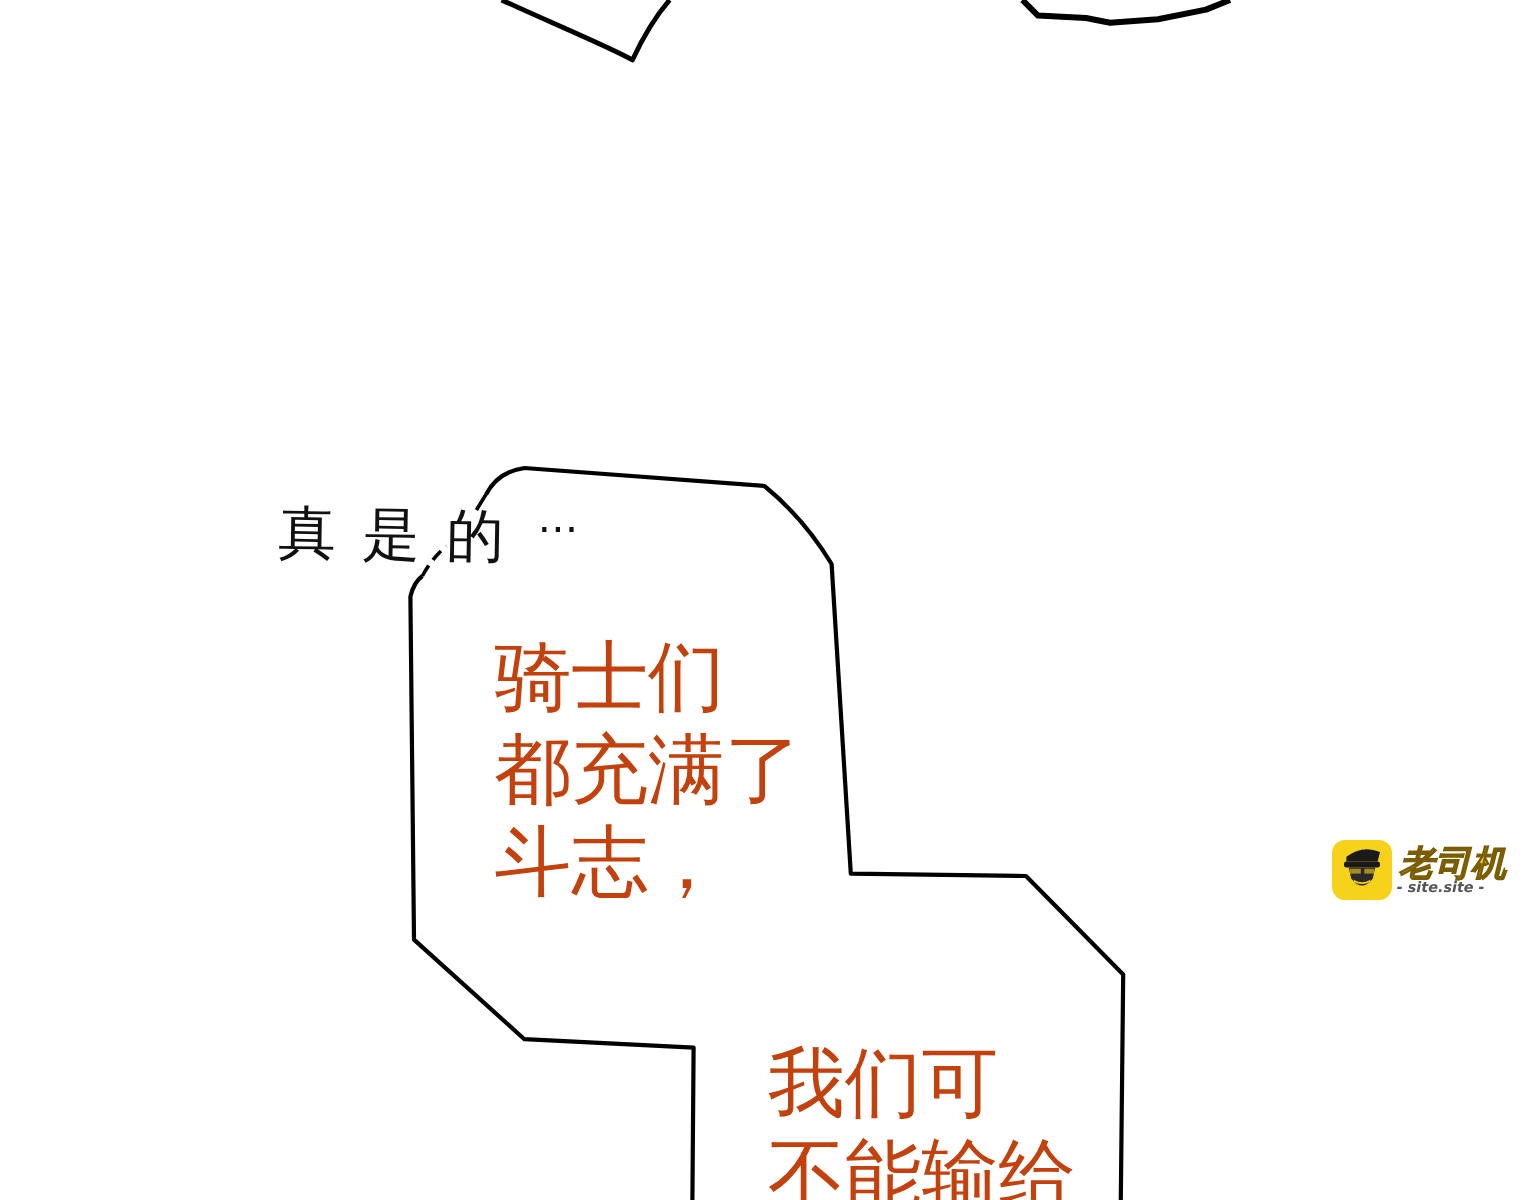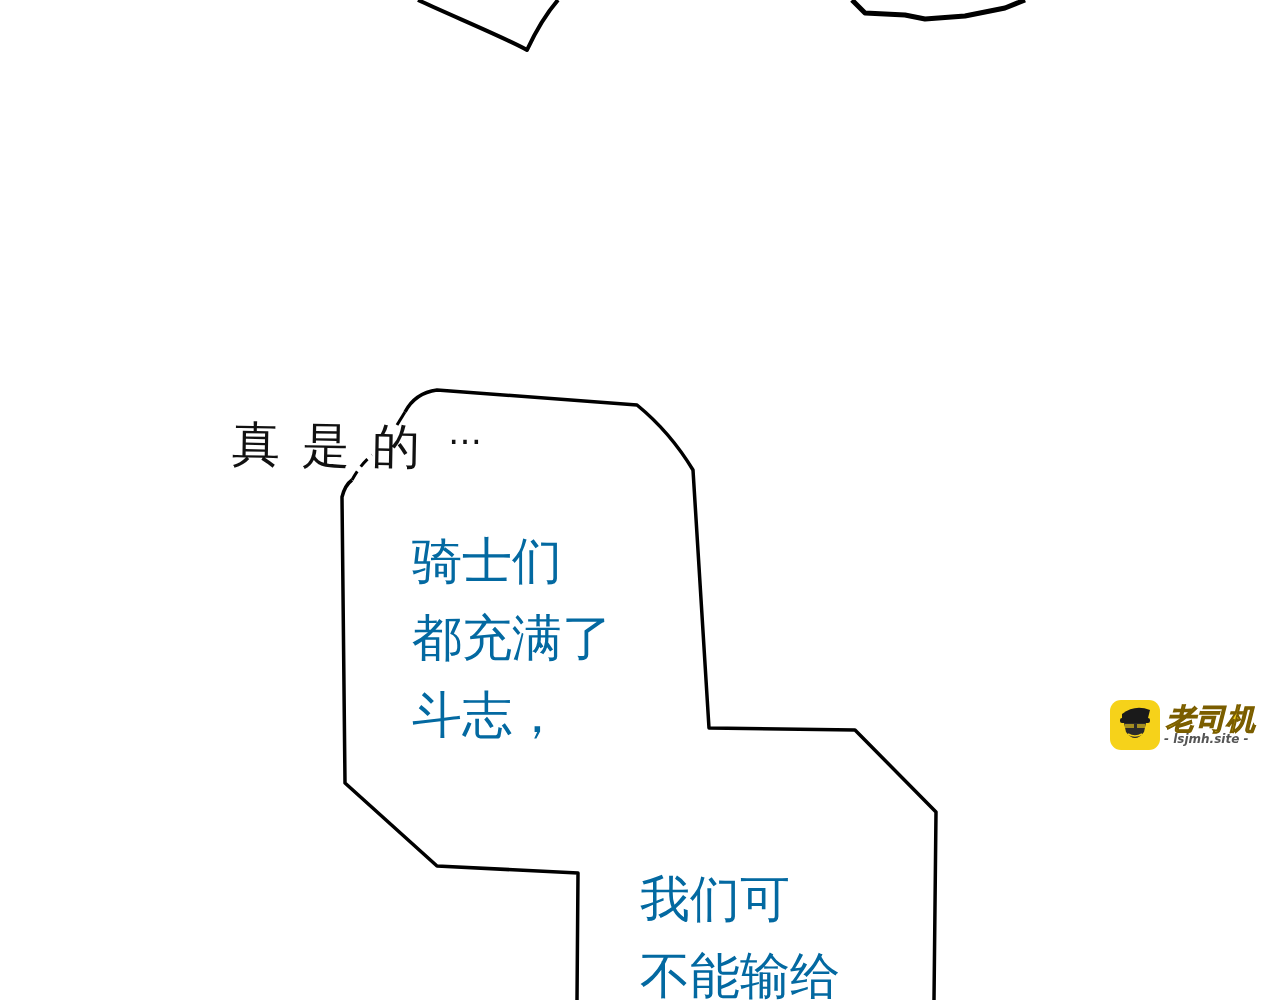--- a/index.html
+++ b/index.html
@@ -1,21 +1,21 @@
 <!DOCTYPE html>
 <html><head>
   <meta charset="utf-8">
   <style>
     html, body { margin: 0; padding: 0; background: #ffffff; }
     body { width: 1280px; height: 1000px; position: relative; overflow: hidden; font-family: "DejaVu Sans", sans-serif; }
     .canvas { position: absolute; left: 0; top: 0; width: 1280px; height: 1000px; border-radius: 10px; }
     svg.lines { position: absolute; left: 0; top: 0; }
     .hand { position: absolute; left: 232px; top: 414px; font-size: 48px; letter-spacing: 22px; color: #111; font-family: "DejaVu Sans", sans-serif; font-weight: normal; transform: rotate(1deg); }
     .ellipsis { position: absolute; left: 448px; top: 412px; font-size: 34px; color: #111; letter-spacing: 2px; }
-    .bubble-text { position: absolute; color: #0369a1; font-family: Liberation Mono, monospace; font-size: 50px; line-height: 77px; white-space: pre; }
+    .bubble-text { position: absolute; color: #c2410c; font-family: Liberation Serif, serif; font-size: 64px; line-height: 77px; white-space: pre; }
     .t1 { left: 412px; top: 526px; }
     .t2 { left: 640px; top: 864px; }
     .logo { position: absolute; left: 1110px; top: 700px; width: 160px; height: 52px; }
     .logo-badge { position: absolute; left: 0; top: 0; width: 50px; height: 50px; border-radius: 11px; background: #f6d21a; }
     .logo-title { position: absolute; left: 56px; top: 0px; font-size: 29px; font-weight: bold; font-style: italic; color: #f6d21a; -webkit-text-stroke: 1px #7a5d00; letter-spacing: 1px; }
     .logo-url { position: absolute; left: 54px; top: 32px; font-size: 12px; font-style: italic; font-weight: bold; color: #555; white-space: nowrap; }
   </style>
 </head>
 <body>
 
@@ -47,16 +47,16 @@
       <svg width="50" height="50" viewBox="0 0 50 50">
         <path d="M12,14 Q25,4 40,10 L38,18 L12,18 Z" fill="#1a1a1a"></path>
         <rect x="10" y="18" width="30" height="5" rx="2" fill="#1a1a1a"></rect>
         <path d="M14,23 L36,23 L34,32 Q25,44 16,32 Z" fill="#2a2a2a"></path>
         <rect x="15" y="24" width="9" height="4" fill="#f6d21a" opacity="0.6"></rect>
         <rect x="27" y="24" width="8" height="4" fill="#f6d21a" opacity="0.6"></rect>
         <path d="M18,34 Q25,38 32,34" stroke="#f6d21a" stroke-width="1.5" fill="none"></path>
       </svg>
     </div>
     <div class="logo-title">老司机</div>
-    <div class="logo-url">- lsjmh.site -</div>
+    <div class="logo-url">- site.site -</div>
   </div>
 
 </div>
 
 </body></html>

